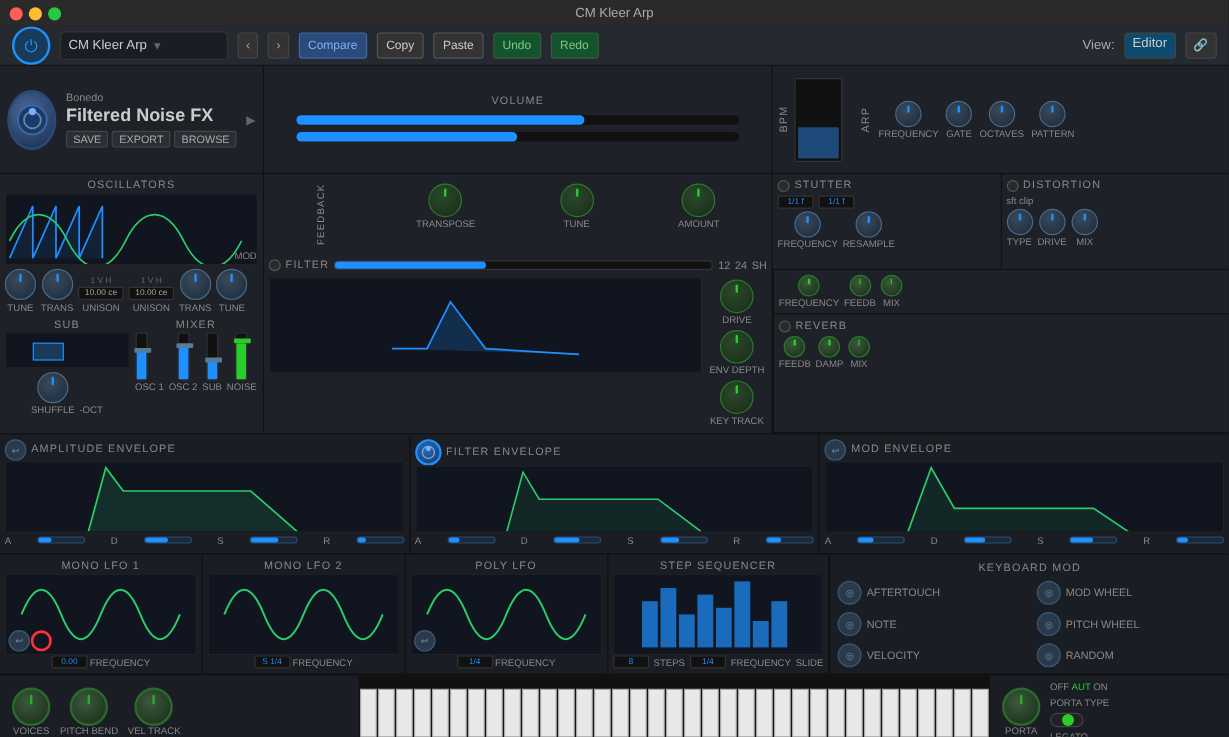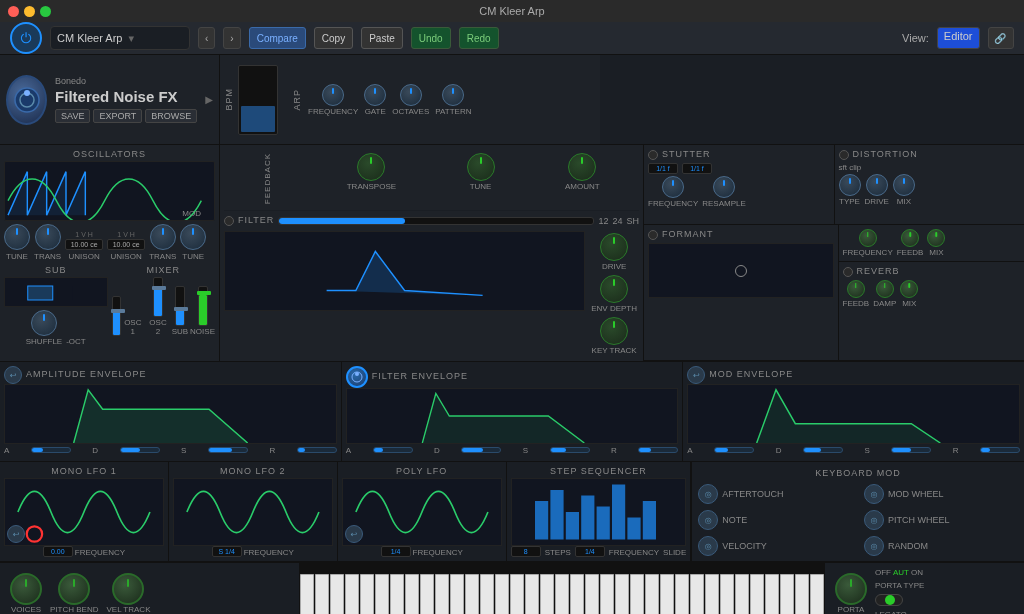--- a/index.html
+++ b/index.html
@@ -118,21 +118,21 @@
       padding: 2px 7px;
       cursor: pointer;
       height: 22px;
     }
     .spacer { flex: 1; }
     .view-label {
       color: #aaa;
       font-size: 11px;
     }
     .view-selector {
-      background: #1d4ed8;
+      background: #0c4a6e;
       border: 1px solid #444;
       border-radius: 3px;
       color: #ccc;
       font-size: 11px;
       padding: 2px 6px;
       height: 22px;
     }
 
     .synth-body {
       flex: 1;
@@ -321,21 +321,21 @@
       overflow: hidden;
       margin-bottom: 3px;
     }
     .wave-svg {
       width: 100%;
       height: 100%;
     }
     .mod-label {
       position: absolute;
       bottom: 2px;
-      right: 13px;
+      right: 0;
       color: #888;
       font-size: 8px;
     }
     .osc-controls {
       display: flex;
       align-items: flex-end;
       gap: 4px;
       flex-wrap: wrap;
     }
     .medium-knob {
@@ -831,20 +831,29 @@
           <div class="preset-name">Filtered Noise FX</div>
           <div class="preset-actions">
             <button class="p-btn">SAVE</button>
             <button class="p-btn">EXPORT</button>
             <button class="p-btn">BROWSE</button>
           </div>
         </div>
         <div style="color:#666;font-size:10px;">▶</div>
       </div>
 
+      <div class="volume-panel">
+        <div class="panel-label">VOLUME</div>
+        <div class="slider-row">
+          <div class="slider-fill" style="width:65%;"></div>
+        </div>
+        <div class="slider-row">
+          <div class="slider-fill" style="width:50%;background:#1e90ff;"></div>
+        </div>
+      </div>
 
       <div class="bpm-arp-panel">
         <div style="display:flex;align-items:center;gap:4px;height:100%;">
           <div class="bpm-label">BPM</div>
           <div style="flex:0 0 50px;display:flex;align-items:center;">
             <div style="width:40px;height:70px;background:#111;border:1px solid #333;border-radius:2px;display:flex;flex-direction:column;justify-content:flex-end;padding:2px;">
               <div style="height:40%;background:#1e4a7a;border-radius:1px;"></div>
             </div>
           </div>
           <div class="arp-label">ARP</div>
@@ -936,21 +945,21 @@
               </div>
               <div style="display:flex;flex-direction:column;align-items:flex-start;">
                 <div class="mini-label">-OCT</div>
               </div>
             </div>
           </div>
 
           <div class="mixer-panel">
             <div class="section-title">MIXER</div>
             <div class="fader-group" style="justify-content:space-around;">
-              <div style="display:flex;flex-direction:row;align-items:flex-end;">
+              <div style="display:flex;flex-direction:column;align-items:flex-start;">
                 <div class="fader">
                   <div class="fader-fill" style="height:60%;"></div>
                   <div class="fader-knob" style="bottom:58%;"></div>
                 </div>
                 <div class="mini-label">OSC 1</div>
               </div>
               <div style="display:flex;flex-direction:column;align-items:center;">
                 <div class="fader">
                   <div class="fader-fill" style="height:70%;"></div>
                   <div class="fader-knob" style="bottom:68%;"></div>
@@ -1074,30 +1083,20 @@
                 <div class="small-knob"></div>
                 <div class="mini-label">MIX</div>
               </div>
             </div>
           </div>
         </div>
 
 
         <div style="display:flex;flex:1;border-bottom:1px solid #111;">
 
-          <div class="formant-area">
-            <div class="section-header">
-              <div class="section-power"></div>
-              <div class="section-title">FORMANT</div>
-            </div>
-            <div style="flex:1;background:#111520;border:1px solid #222;height:55px;display:flex;align-items:center;justify-content:center;">
-
-              <div style="width:12px;height:12px;border-radius:50%;border:1px solid #888;background:transparent;"></div>
-            </div>
-          </div>
 
           <div style="flex:1;display:flex;flex-direction:column;border-left:1px solid #111;">
 
             <div style="padding:4px;border-bottom:1px solid #111;">
               <div class="panel-row">
                 <div class="knob-group">
                   <div class="tiny-green-knob"></div>
                   <div class="mini-label">FREQUENCY</div>
                 </div>
                 <div class="knob-group">

